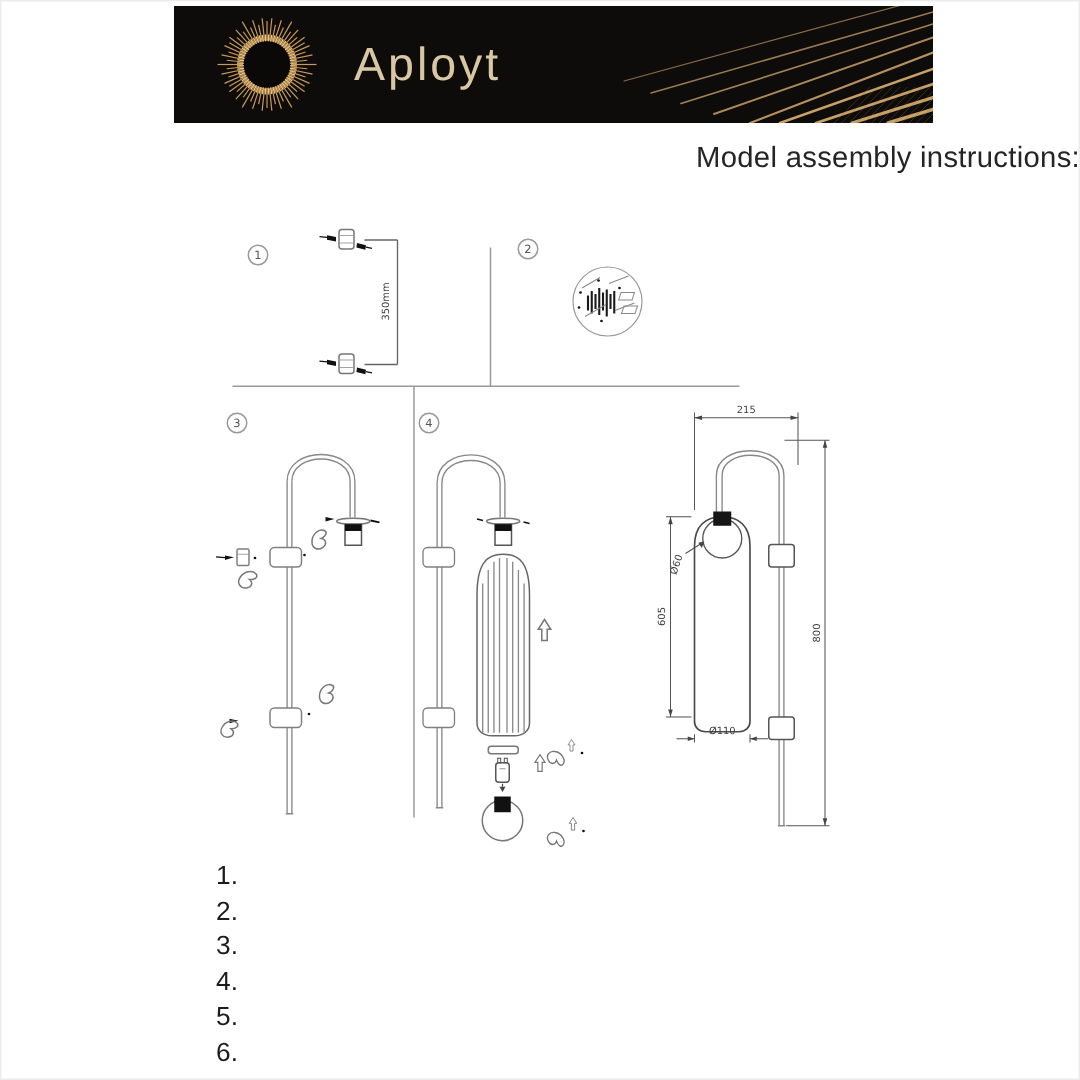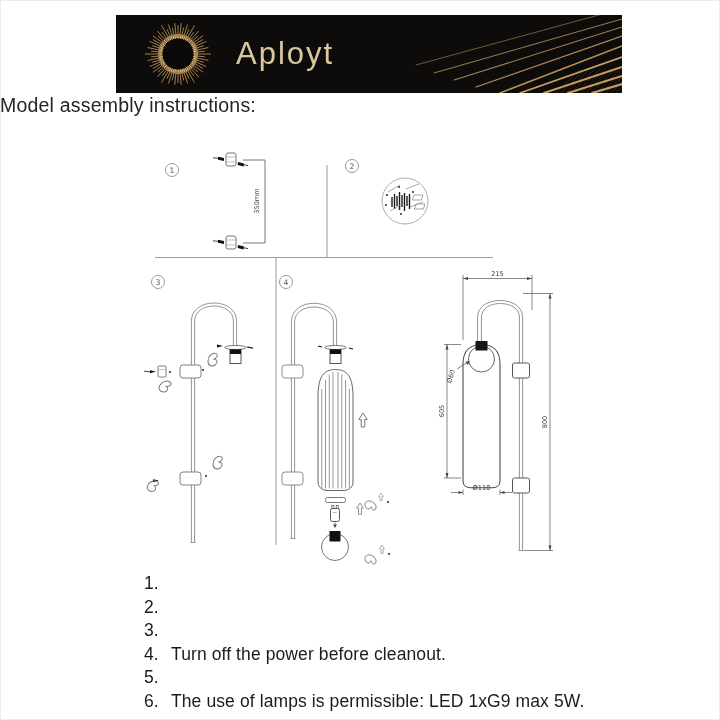--- a/index.html
+++ b/index.html
@@ -1,24 +1,24 @@
 <!DOCTYPE html>
 <html><head>
 <meta charset="utf-8">
 <style>
   html,body{margin:0;padding:0;background:#fff;}
   .page{position:relative;width:720px;height:720px;background:#ffffff;overflow:hidden;
         font-family:"Liberation Sans", sans-serif;box-shadow:inset 0 0 0 1px #ececec;}
   
-  .banner{position:absolute;left:116px;top:15px;width:506px;height:78px;background:#0e0c0a;overflow:hidden;}
+  .banner{position:absolute;left:116px;top:4px;width:506px;height:78px;background:#0e0c0a;overflow:hidden;}
   .banner svg{position:absolute;top:0;left:0;}
   .wordmark{position:absolute;left:120px;top:50%;transform:translateY(-50%);
             color:#d8c7a2;font-size:31px;font-weight:400;letter-spacing:2px;}
   
-  .title-line{position:absolute;left:0;width:720px;text-align:left;color:#252525;
+  .title-line{position:absolute;left:0;width:720px;text-align:right;color:#252525;
               font-size:19.5px;letter-spacing:.2px;}
   .t1{top:94px;} .t2{top:117px;}
   
   .diagram{position:absolute;left:120px;top:145px;}
   svg text{font-family:"DejaVu Sans", sans-serif;}
   .dimtxt{font-size:6.6px;fill:#3c3c3c;}
   .badge-txt{font-size:7.6px;fill:#555;}
   
   .instructions{position:absolute;left:144px;top:572px;width:540px;list-style:none;margin:0;padding:0;}
   .instructions li{display:flex;font-size:17.5px;line-height:23.6px;color:#1c1c1c;letter-spacing:.1px;}
@@ -411,23 +411,21 @@
       <span class="num">1.</span>
     </li>
     <li>
       <span class="num">2.</span>
     </li>
     <li>
       <span class="num">3.</span>
     </li>
     <li>
       <span class="num">4.</span>
-      <span class="txt">Turn off the power before cleanout.</span>
     </li>
     <li>
       <span class="num">5.</span>
     </li>
     <li>
       <span class="num">6.</span>
-      <span class="txt">The use of lamps is permissible: LED 1xG9 max 5W.</span>
     </li>
   </ol>
 </div>
 
 </body></html>

